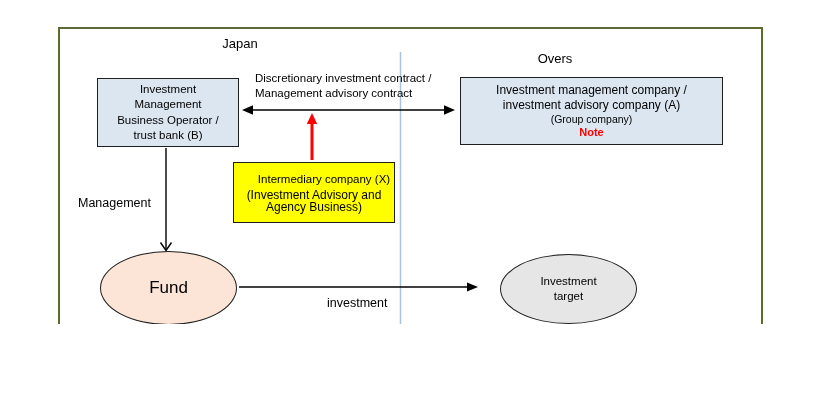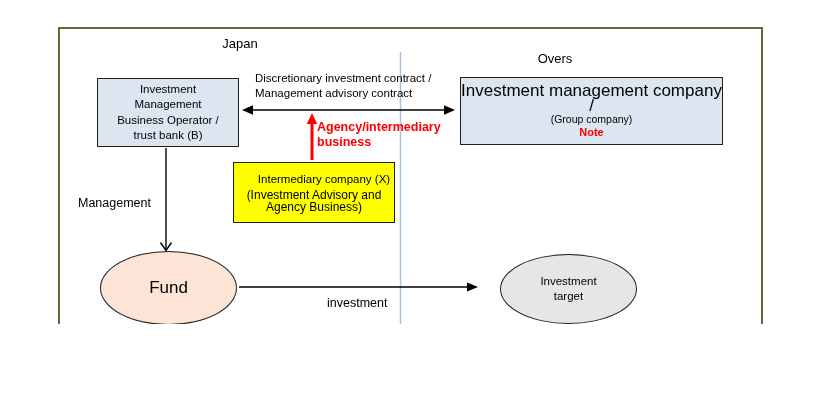--- a/index.html
+++ b/index.html
@@ -54,21 +54,21 @@
     background: #dce6f1;
     font-size: 11.5px;
     line-height: 15.5px;
   }
   .box-a {
     left: 460px; top: 77px;
     width: 263px; height: 68px;
     background: #dce6f1;
     border-width: 1.5px;
   }
-  .box-a .big { font-size: 17px; line-height: 15px; }
+  .box-a .big { font-size: 12px; line-height: 15px; }
   .box-a .small { font-size: 10.5px; line-height: 13.5px; }
   .box-a .note {
     font-size: 11px;
     line-height: 13.5px;
     font-weight: bold;
     color: #ff0000;
   }
   .box-x {
     left: 233px; top: 162px;
     width: 162px; height: 61px;
@@ -165,27 +165,24 @@
     <div>Management</div>
     <div>Business Operator /</div>
     <div>trust bank (B)</div>
   </div>
 
   <div class="contract-lbl">
     <div>Discretionary investment contract /</div>
     <div>Management advisory contract</div>
   </div>
 
-  <div class="agency-lbl">
-    <div>Agency/intermediary</div>
-    <div>business</div>
-  </div>
 
   <div class="box box-a">
     <div class="big">Investment management company /</div>
+    <div class="big">investment advisory company (A)</div>
     <div class="small">(Group company)</div>
     <div class="note">Note</div>
   </div>
 
   <div class="box box-x">
     <div class="big">Intermediary company (X)</div>
     <div class="small">(Investment Advisory and</div>
     <div class="small">Agency Business)</div>
   </div>
 

